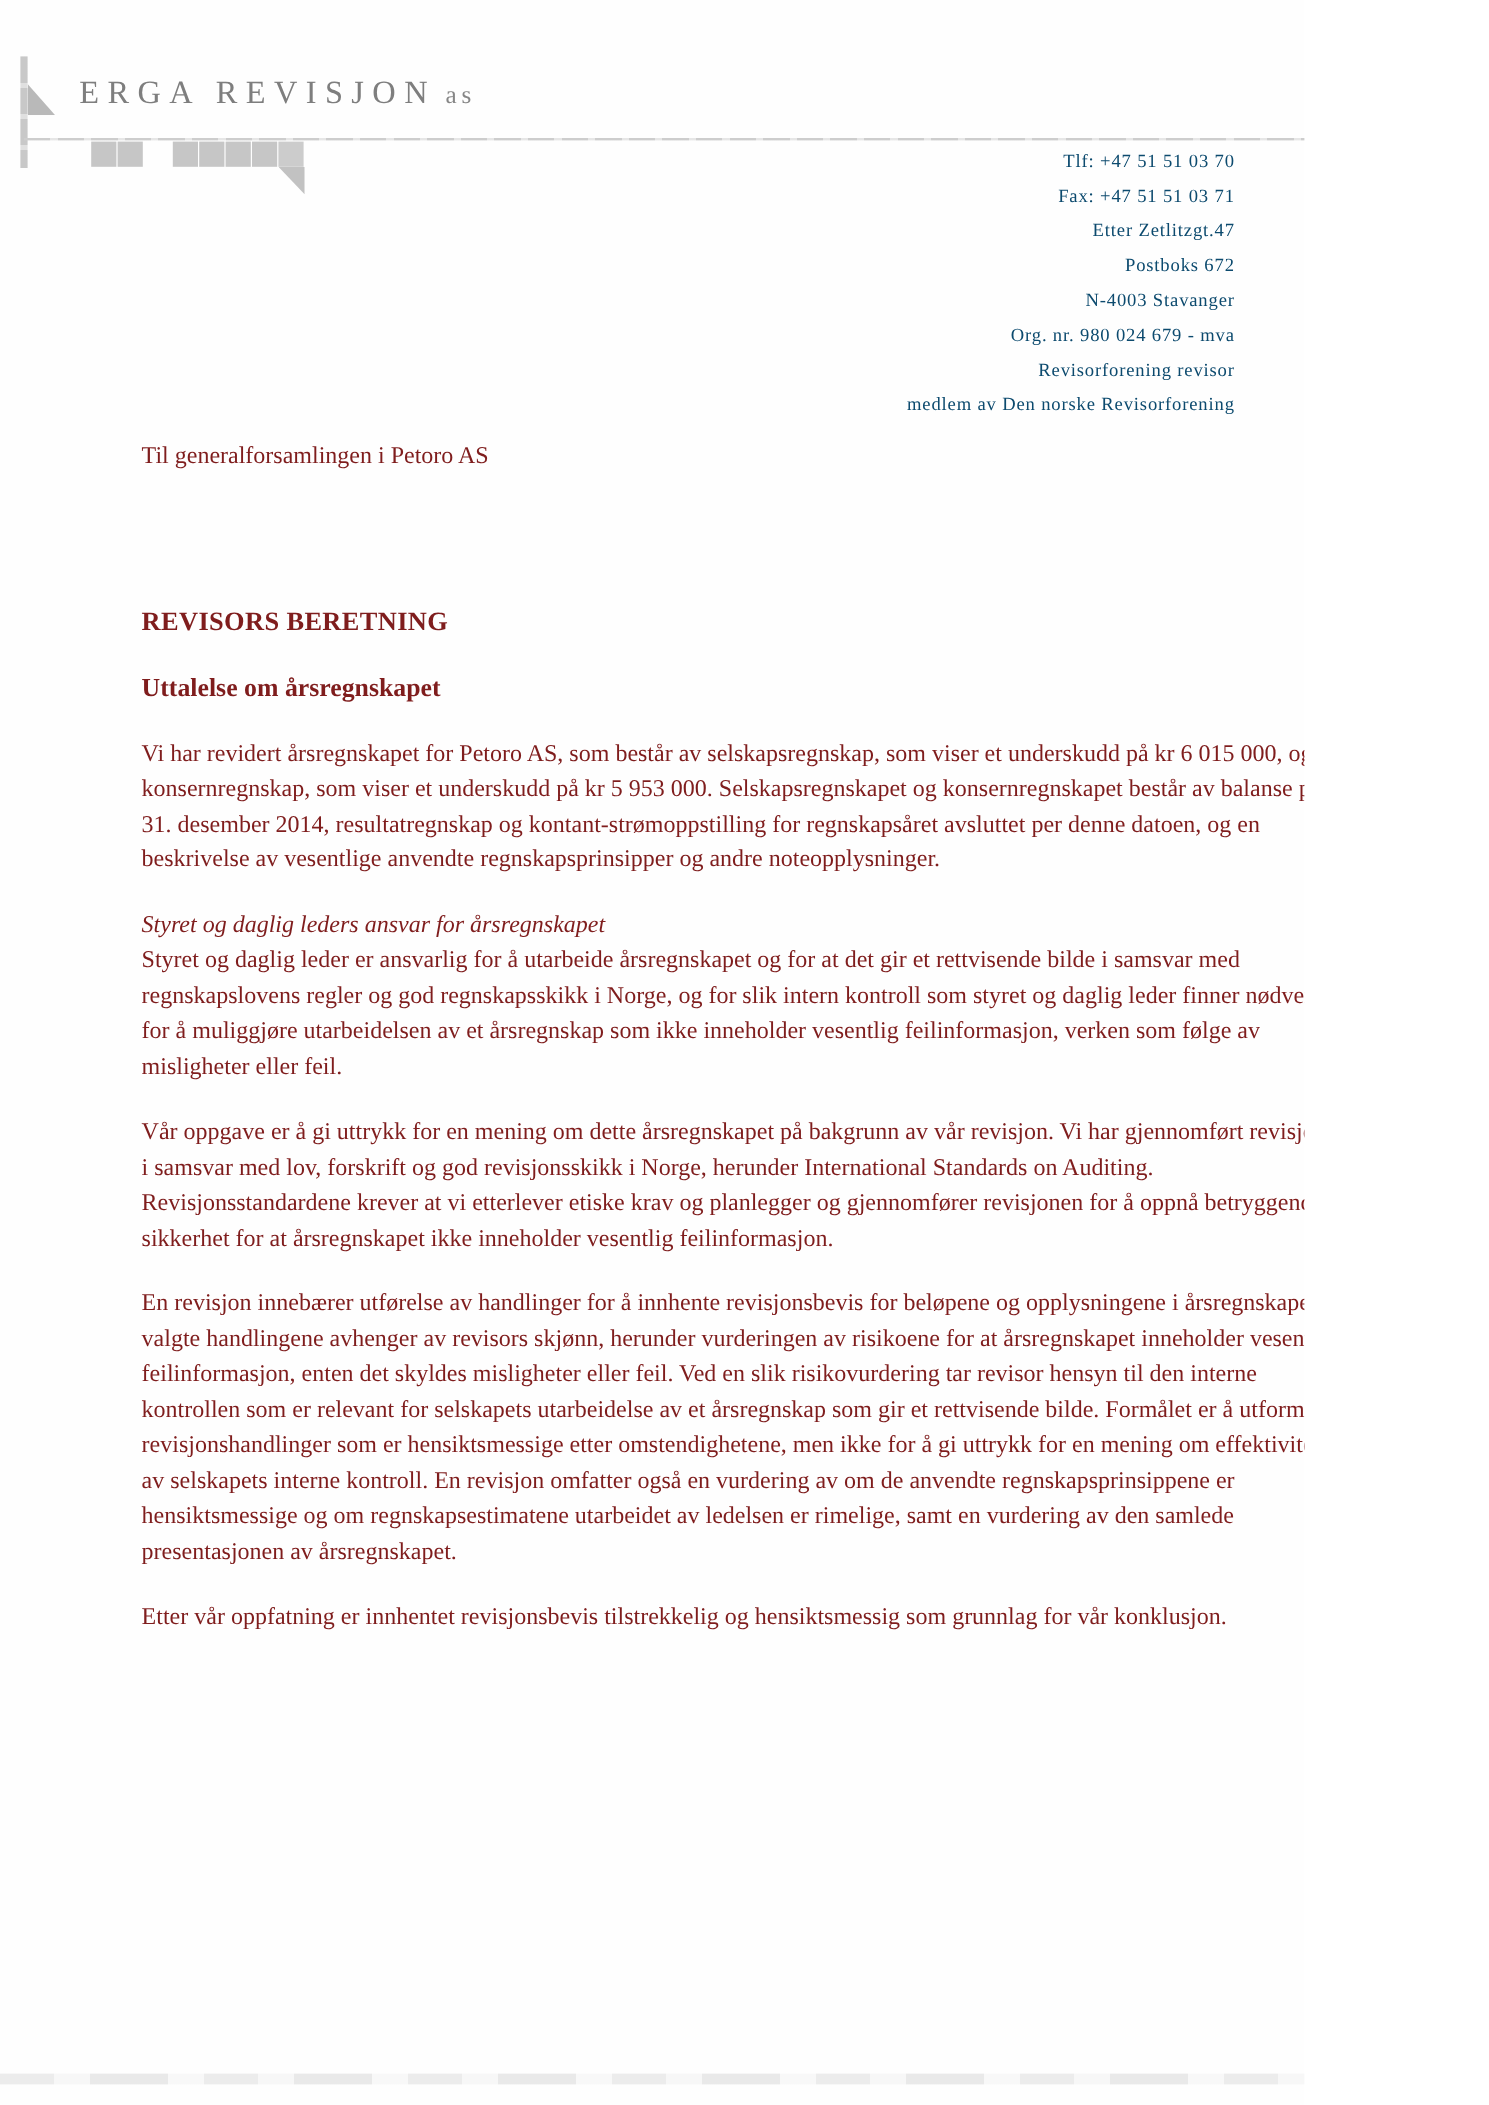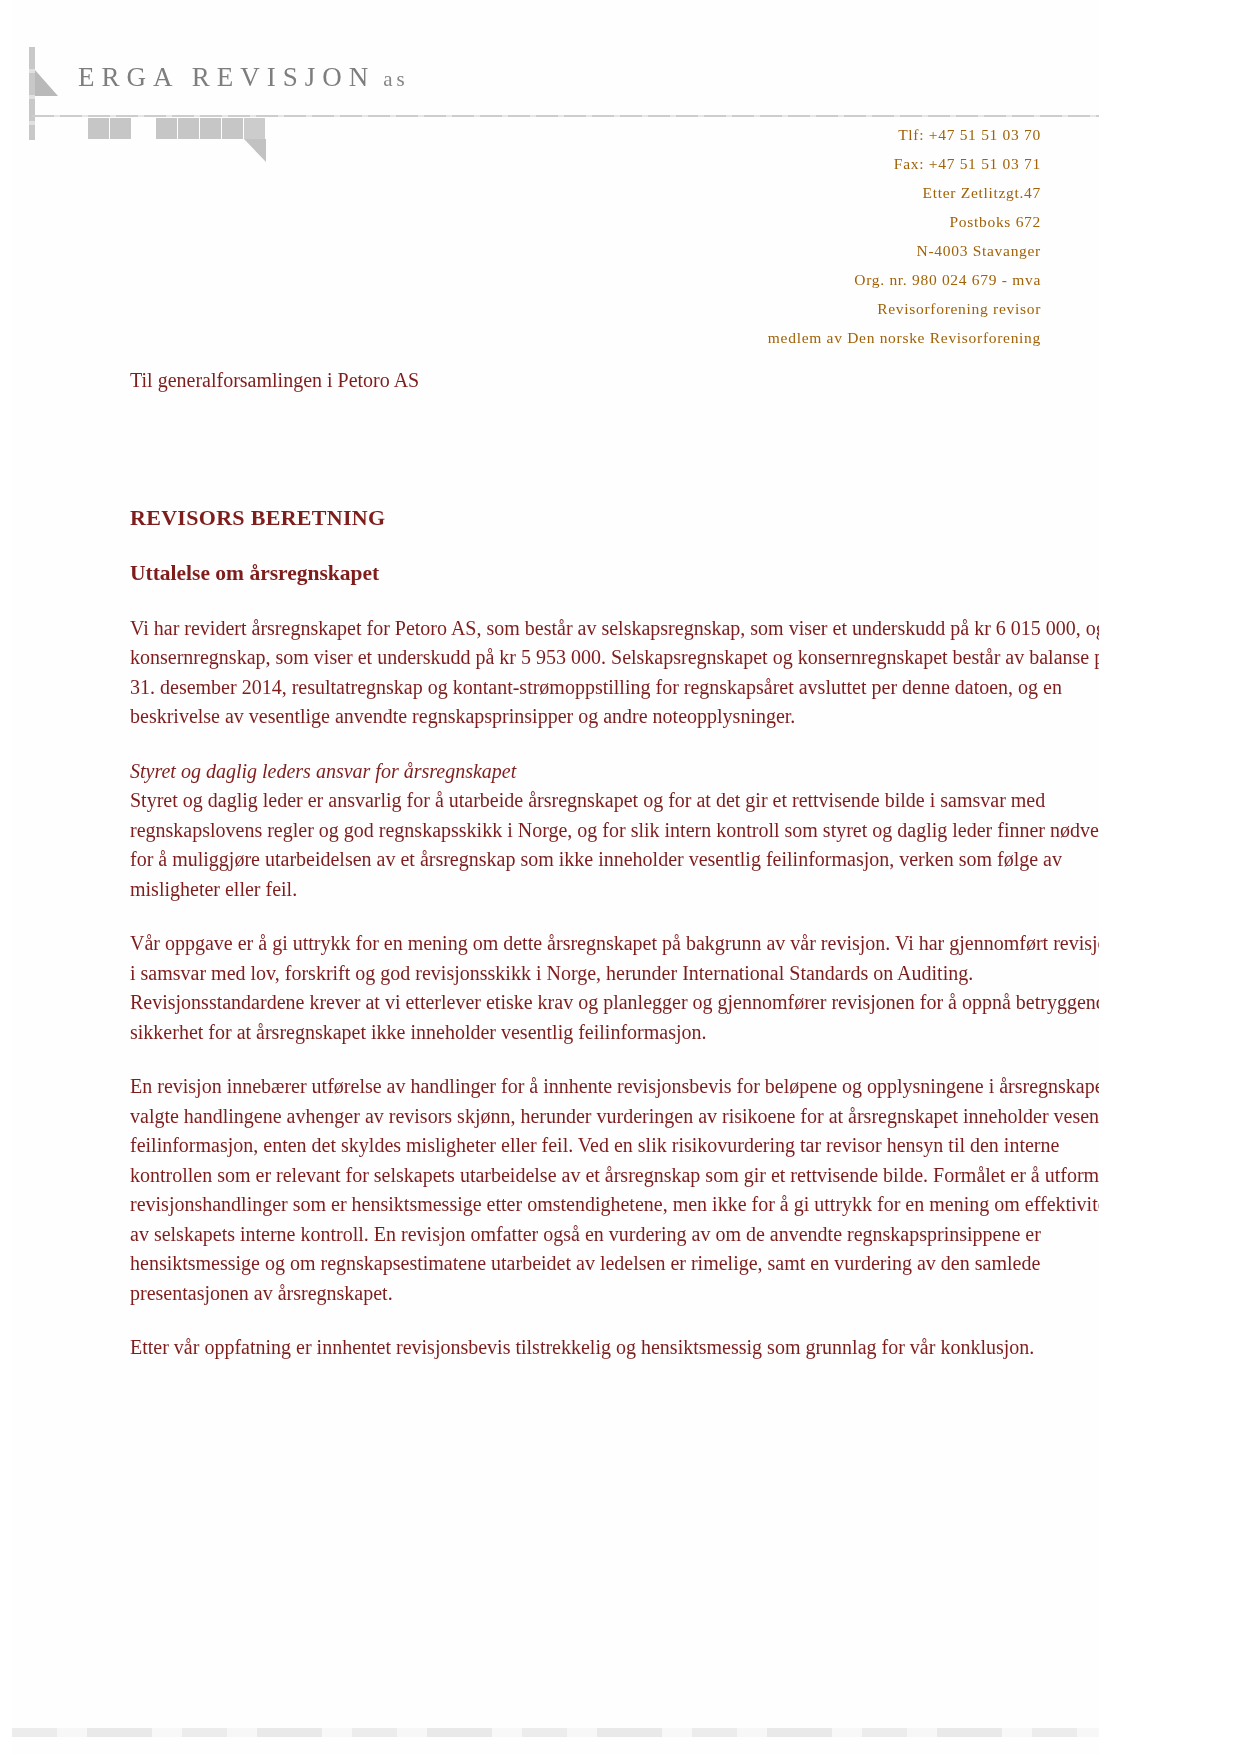--- a/index.html
+++ b/index.html
@@ -4,21 +4,20 @@
 <style>
   html,body { margin:0; padding:0; }
   body { background:#ffffff; }
   .page {
     position:relative;
     width:1087px;
     height:1754px;
     background:#fefefe;
     overflow:hidden;
     font-family:"Liberation Serif", serif;
-    margin-left:12px;
   }
 
   
   .edge-strip {
     position:absolute; left:17px; top:47px; width:6px; height:93px;
     background:repeating-linear-gradient(to bottom, #c8c8c8 0 22px, #e0e0e0 22px 26px);
   }
   .edge-triangle {
     position:absolute; left:23px; top:70px; width:23px; height:26px;
     background:#b9b9b9;
@@ -54,21 +53,21 @@
   }
   .year-ellipse {
     position:absolute; left:1109px; top:62px; width:58px; height:27px;
     border:7px solid #eab308; border-radius:50%; box-sizing:border-box;
     display:flex; align-items:center; justify-content:center;
     font-weight:bold; font-size:17px; color:#b91c1c; letter-spacing:1px;
   }
 
   .contact {
     position:absolute; top:120px; right:58px; text-align:right;
-    font-size:15.5px; line-height:29px; color:#a16207; letter-spacing:0.7px;
+    font-size:15.5px; line-height:29px; color:#0c4a6e; letter-spacing:0.7px;
     white-space:nowrap;
   }
 
   
   .doc {
     position:absolute; left:118px; top:366px; width:1014px;
     color:#7f1d1d; font-size:20px; line-height:29.5px;
   }
   .recipient { }
   .doc-title  { margin-top:107px; font-weight:bold; font-size:22px; letter-spacing:0.3px; }

